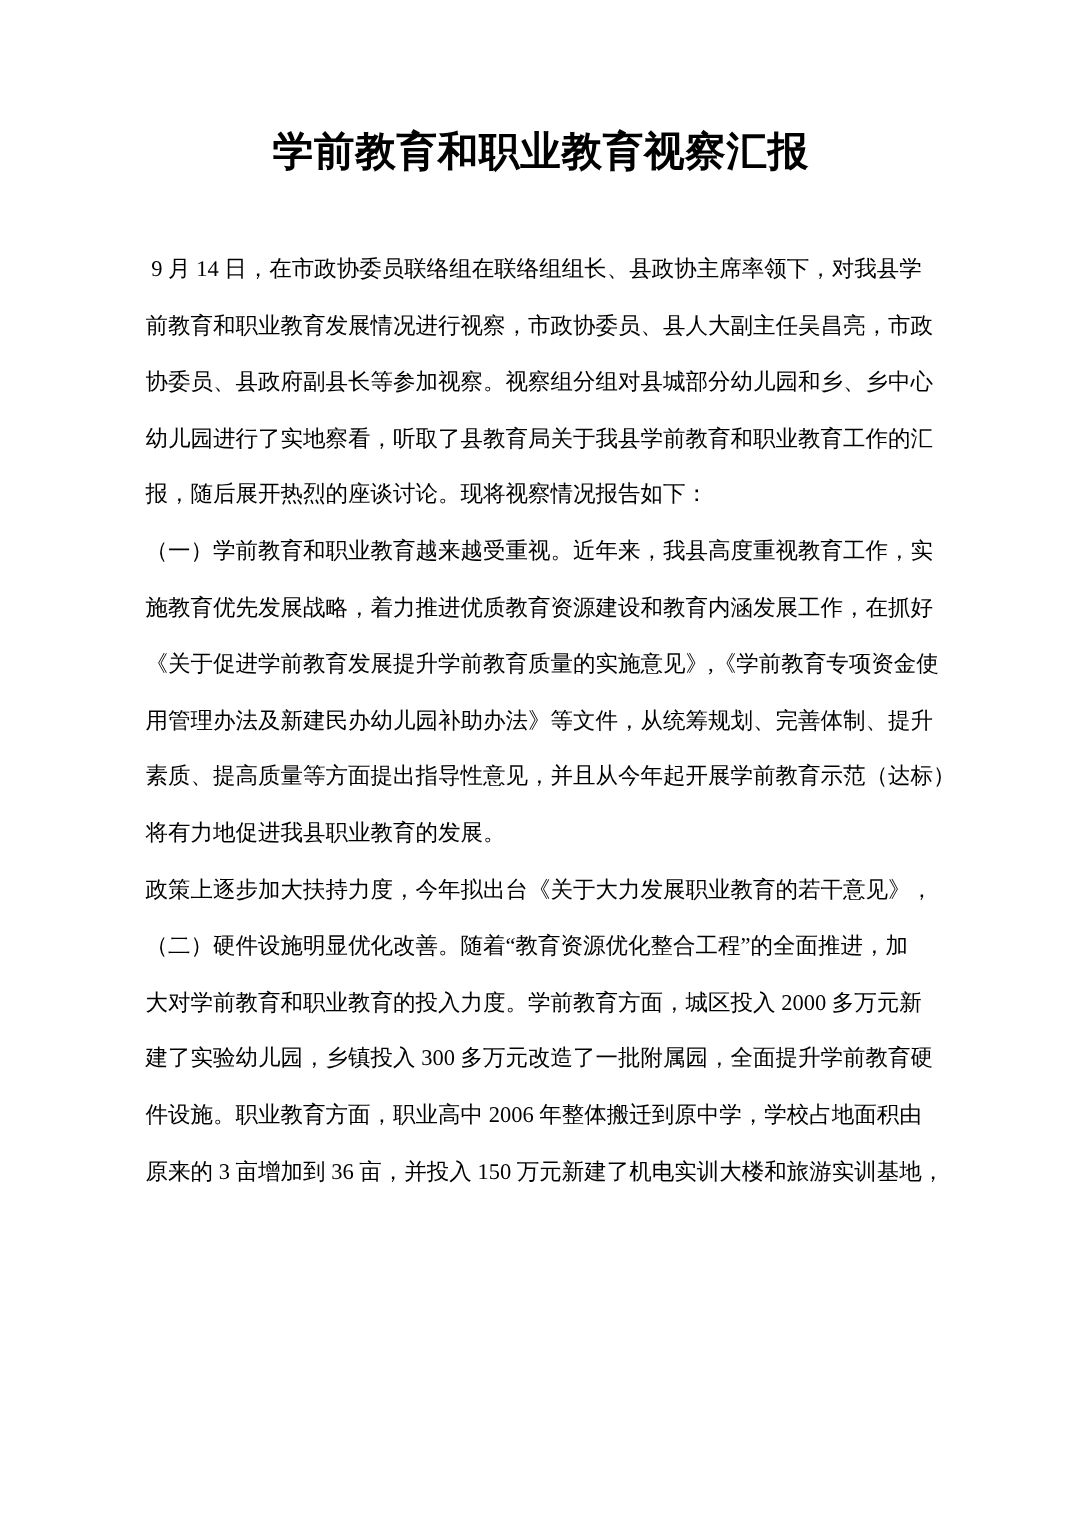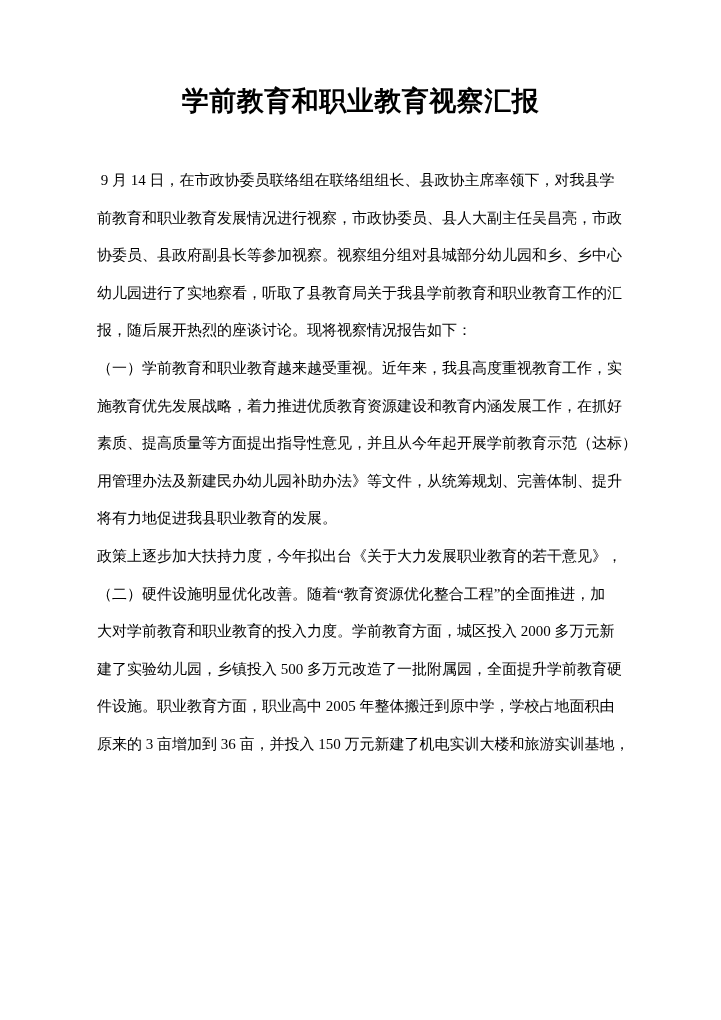--- a/index.html
+++ b/index.html
@@ -56,26 +56,27 @@
       <div class="para paragraph">
         <div class="line"> 9 月 14 日，在市政协委员联络组在联络组组长、县政协主席率领下，对我县学</div>
         <div class="line">前教育和职业教育发展情况进行视察，市政协委员、县人大副主任吴昌亮，市政</div>
         <div class="line">协委员、县政府副县长等参加视察。视察组分组对县城部分幼儿园和乡、乡中心</div>
         <div class="line">幼儿园进行了实地察看，听取了县教育局关于我县学前教育和职业教育工作的汇</div>
         <div class="line">报，随后展开热烈的座谈讨论。现将视察情况报告如下：</div>
       </div>
       <div class="para paragraph">
         <div class="line">（一）学前教育和职业教育越来越受重视。近年来，我县高度重视教育工作，实</div>
         <div class="line">施教育优先发展战略，着力推进优质教育资源建设和教育内涵发展工作，在抓好</div>
+        <div class="line">《关于促进学前教育发展提升学前教育质量的实施意见》,《学前教育专项资金使</div>
+        <div class="line">用管理办法及新建民办幼儿园补助办法》等文件，从统筹规划、完善体制、提升</div>
         <div class="line">素质、提高质量等方面提出指导性意见，并且从今年起开展学前教育示范（达标）</div>
-        <div class="line">用管理办法及新建民办幼儿园补助办法》等文件，从统筹规划、完善体制、提升</div>
         <div class="line">将有力地促进我县职业教育的发展。</div>
         <div class="line">政策上逐步加大扶持力度，今年拟出台《关于大力发展职业教育的若干意见》，</div>
       </div>
       <div class="para paragraph">
         <div class="line">（二）硬件设施明显优化改善。随着“教育资源优化整合工程”的全面推进，加</div>
         <div class="line">大对学前教育和职业教育的投入力度。学前教育方面，城区投入 2000 多万元新</div>
-        <div class="line">建了实验幼儿园，乡镇投入 500 多万元改造了一批附属园，全面提升学前教育硬</div>
-        <div class="line">件设施。职业教育方面，职业高中 2005 年整体搬迁到原中学，学校占地面积由</div>
+        <div class="line">建了实验幼儿园，乡镇投入 300 多万元改造了一批附属园，全面提升学前教育硬</div>
+        <div class="line">件设施。职业教育方面，职业高中 2006 年整体搬迁到原中学，学校占地面积由</div>
         <div class="line">原来的 3 亩增加到 36 亩，并投入 150 万元新建了机电实训大楼和旅游实训基地，</div>
       </div>
     </div>
 </div>
 
 </body></html>

